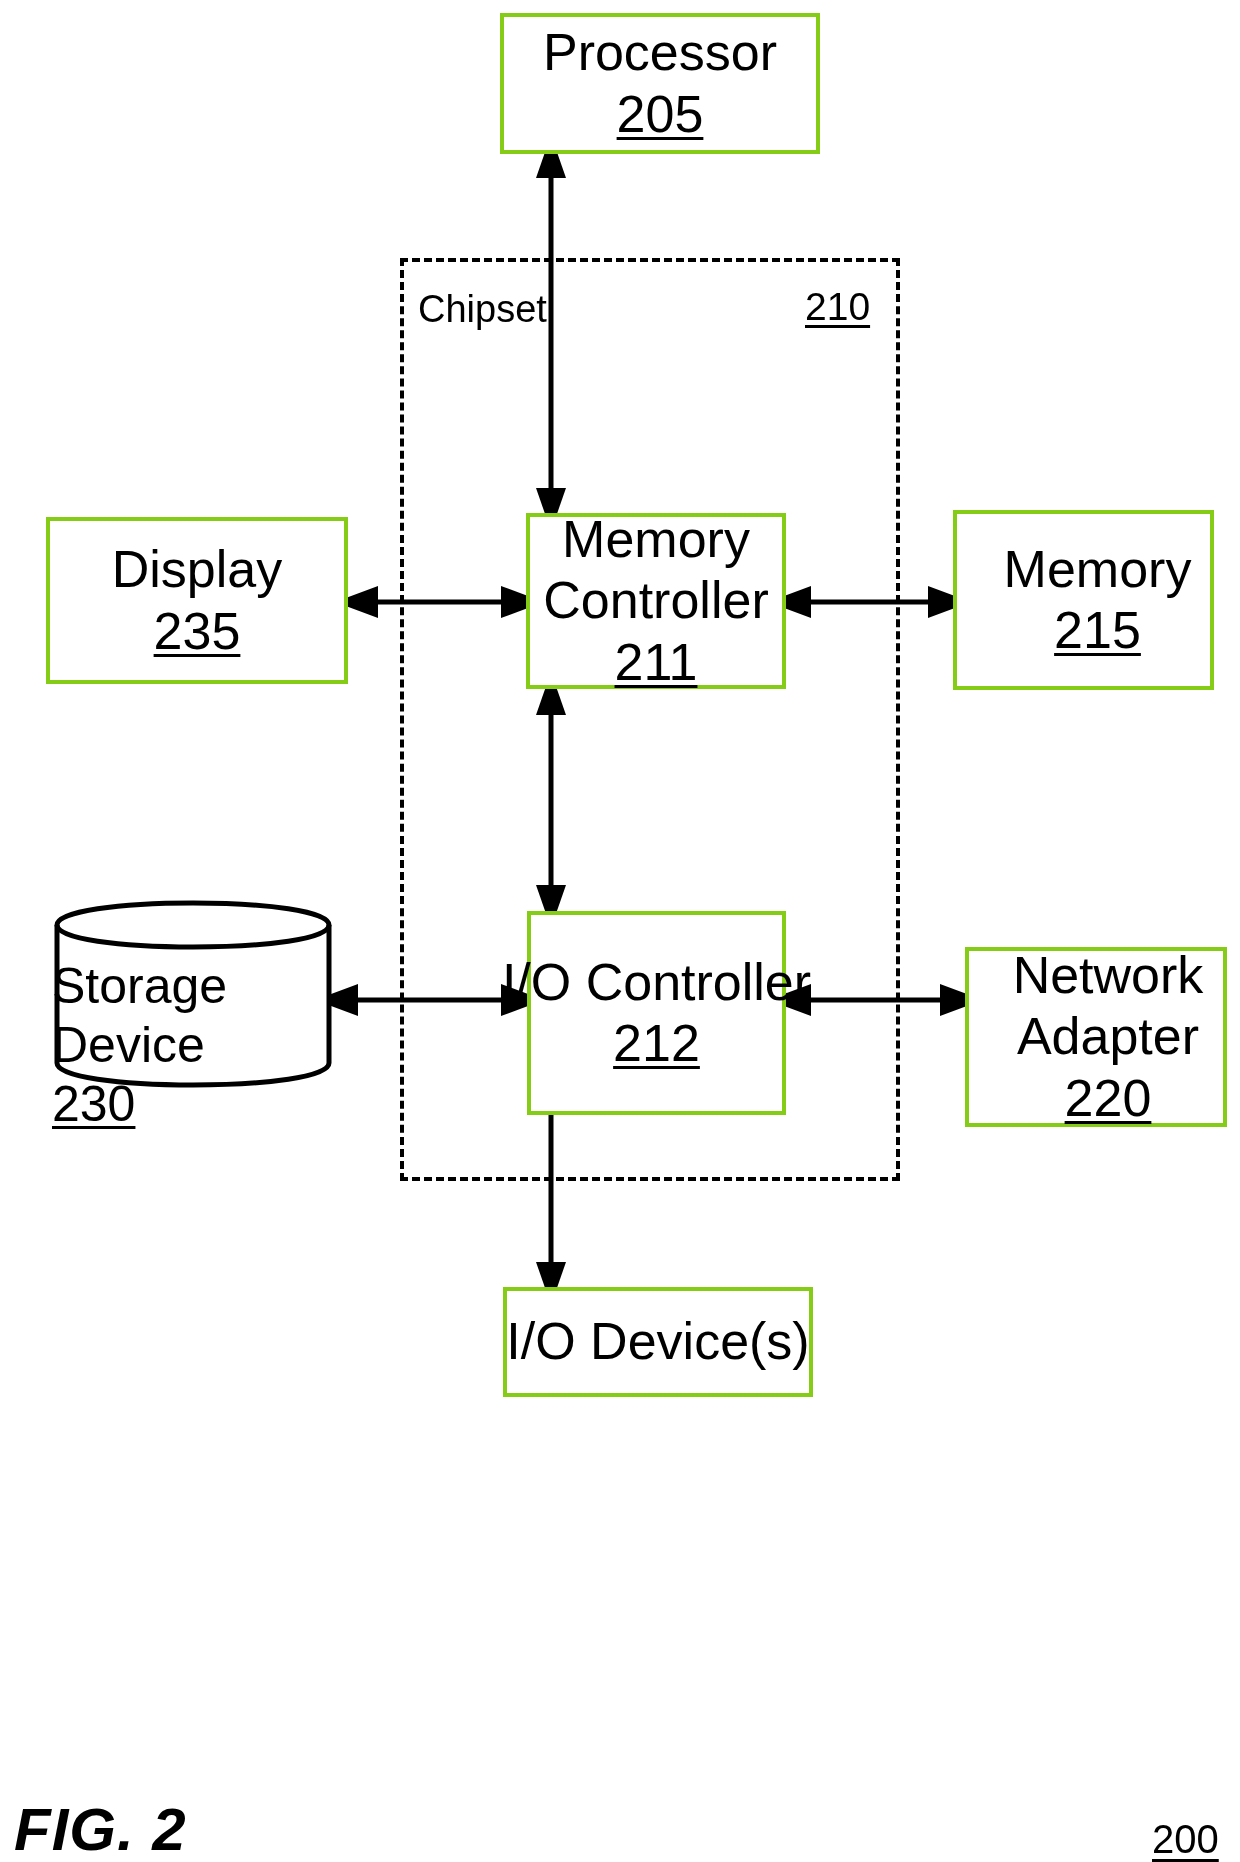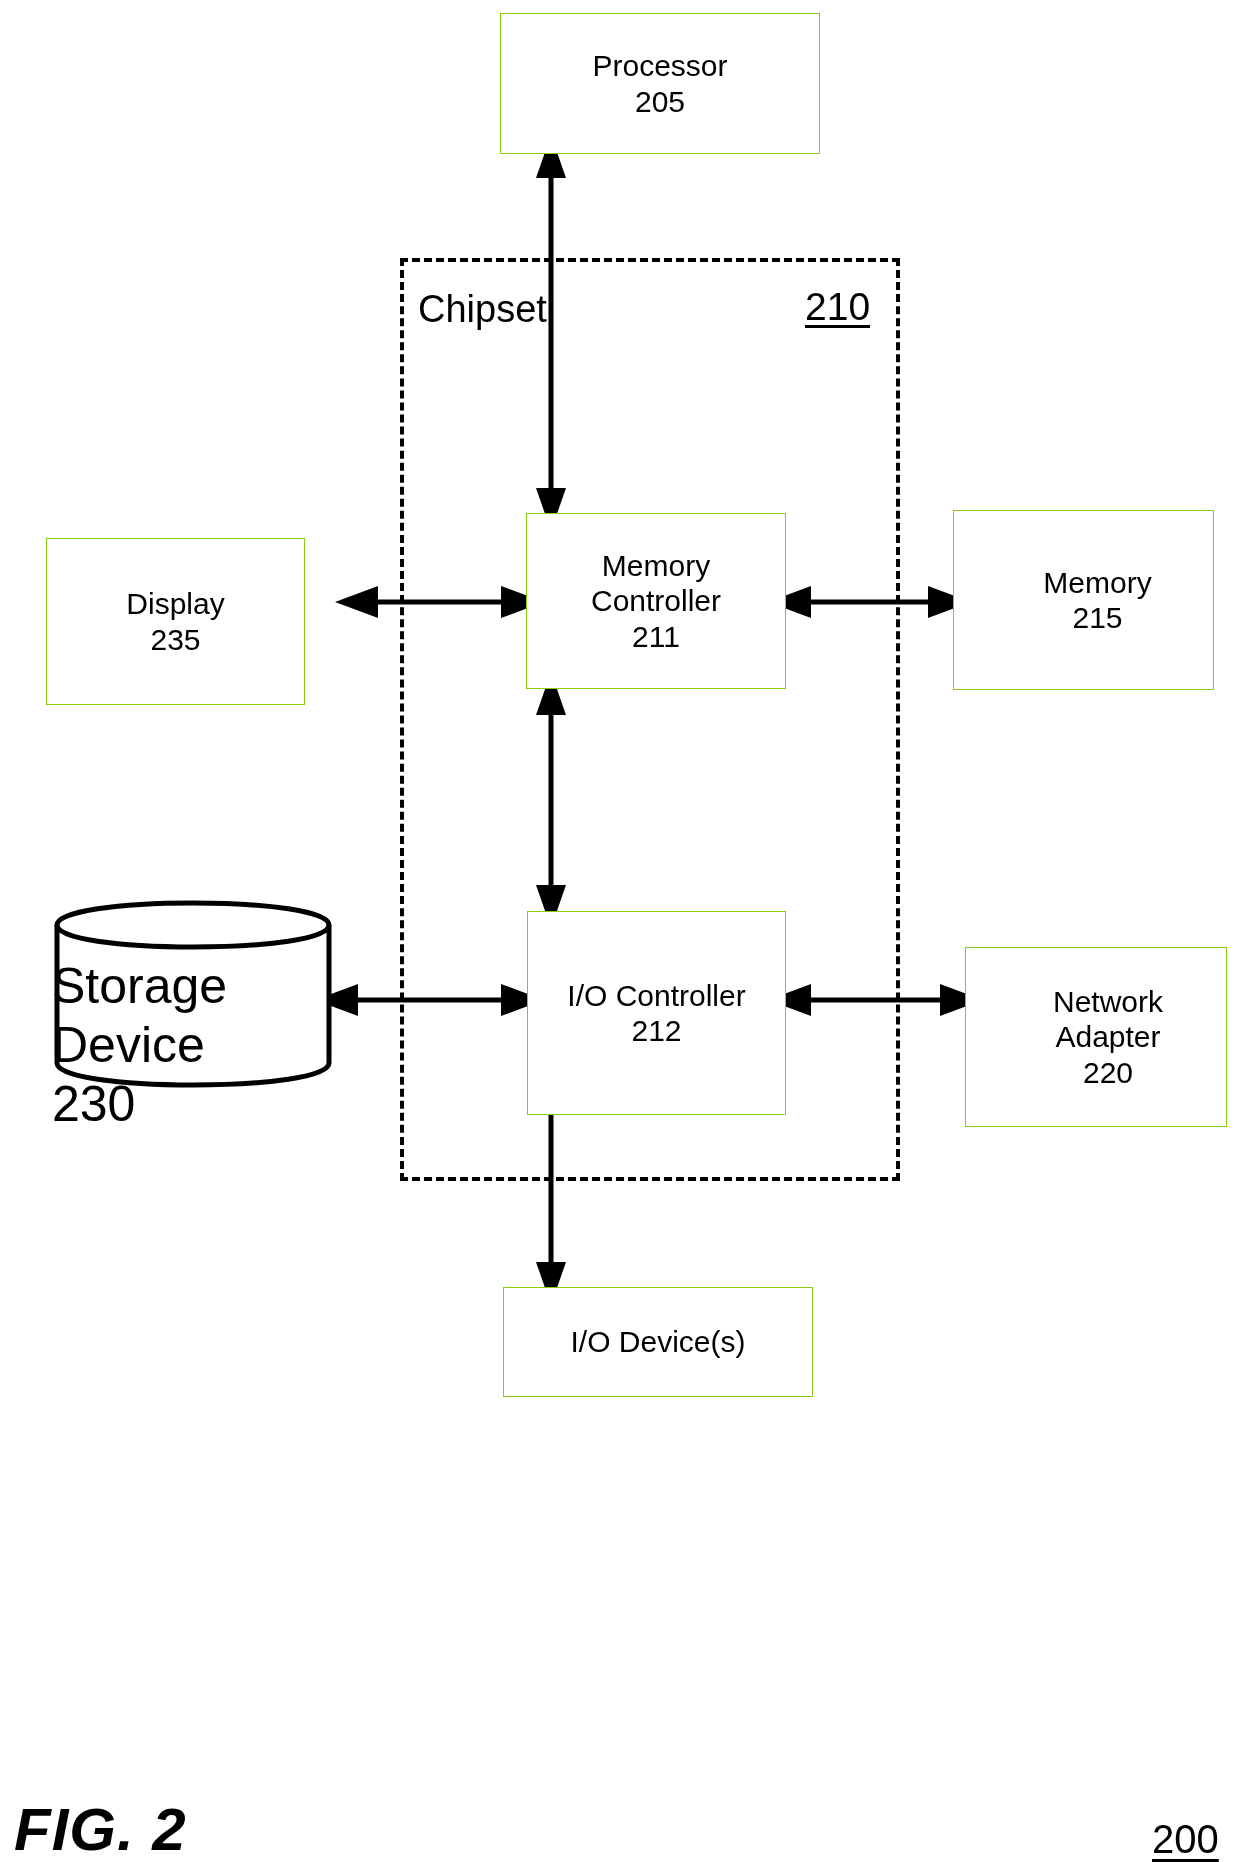--- a/index.html
+++ b/index.html
@@ -11,44 +11,45 @@
     position: relative;
     width: 1240px;
     height: 1862px;
     background: #ffffff;
     font-family: "Liberation Sans", sans-serif;
     color: #000000;
     overflow: hidden;
   }
   .box {
     position: absolute;
-    border: 1px solid #84cc16;
+    border: 4px solid #84cc16;
     background: #ffffff;
     box-sizing: border-box;
     display: flex;
     flex-direction: column;
     align-items: center;
     justify-content: center;
     text-align: center;
-    font-size: 30px;
+    font-size: 52px;
     line-height: 1.18;
   }
   .box .lbl { display: block; white-space: nowrap; }
   .refnum {
     display: block;
+    text-decoration: underline;
     text-underline-offset: 5px;
     text-decoration-thickness: 3px;
     white-space: nowrap;
   }
 
   
   #processor-box   { left: 500px; top: 13px;   width: 320px; height: 141px; }
   #memctrl-box     { left: 526px; top: 513px;  width: 260px; height: 176px; }
   #ioctrl-box      { left: 527px; top: 911px;  width: 259px; height: 204px; }
-  #display-box     { left: 46px;  top: 538px;  width: 259px; height: 167px; }
+  #display-box     { left: 46px;  top: 517px;  width: 302px; height: 167px; }
   #memory-box      { left: 953px; top: 510px;  width: 261px; height: 180px; }
   #netadapter-box  { left: 965px; top: 911px;  width: 262px; height: 180px; margin-top: 36px; }
   #iodevice-box    { left: 503px; top: 1287px; width: 310px; height: 110px; }
 
   
   #memory-box .inner     { transform: translateX(14px); }
   #netadapter-box .inner { transform: translateX(12px); }
 
   
   #chipset-container {

